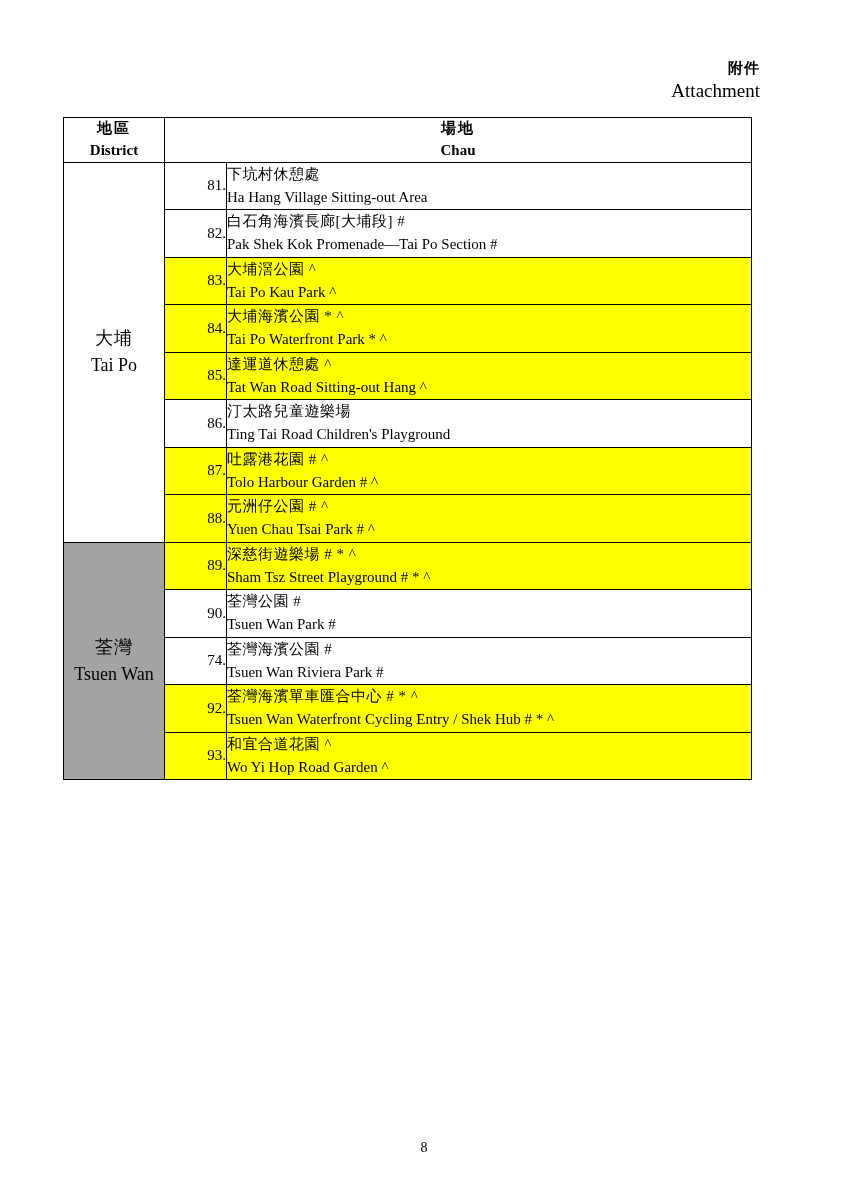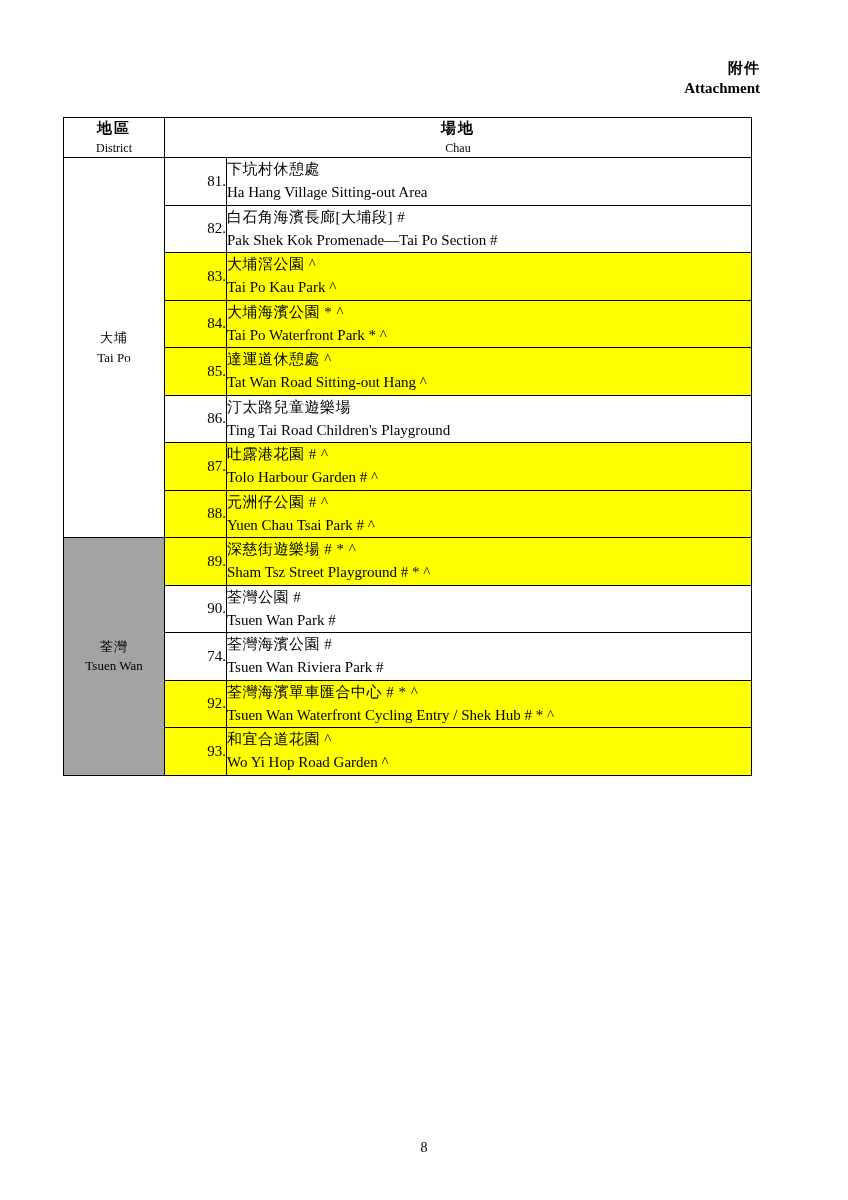--- a/index.html
+++ b/index.html
@@ -26,22 +26,22 @@
     right: 88px;
     text-align: right;
     line-height: 1.35;
   }
   .attachment-zh {
     font-size: 15px;
     font-weight: bold;
     letter-spacing: 1px;
   }
   .attachment-en {
-    font-size: 15px;
-    font-weight: bold;
+    font-size: 19px;
+    font-weight: normal;
   }
   table.venue-table {
     position: absolute;
     top: 117px;
     left: 63px;
     width: 688px;
     border-collapse: collapse;
     table-layout: fixed;
   }
   table.venue-table td,
@@ -58,28 +58,28 @@
     text-align: center;
     padding: 8px 4px 10px 4px;
     line-height: 1.45;
   }
   .head-zh {
     font-size: 15px;
     font-weight: bold;
     letter-spacing: 2px;
   }
   .head-en {
-    font-size: 12px;
-    font-weight: normal;
+    font-size: 15px;
+    font-weight: bold;
   }
 
   .district-cell {
     text-align: center;
     line-height: 1.5;
-    font-size: 13px;
+    font-size: 18px;
   }
   .district-zh { letter-spacing: 1px; }
 
   .num-cell {
     text-align: right;
     font-size: 15px;
     padding: 8px 0 0 8px;
     vertical-align: top;
     margin-left: 28px;
   }

